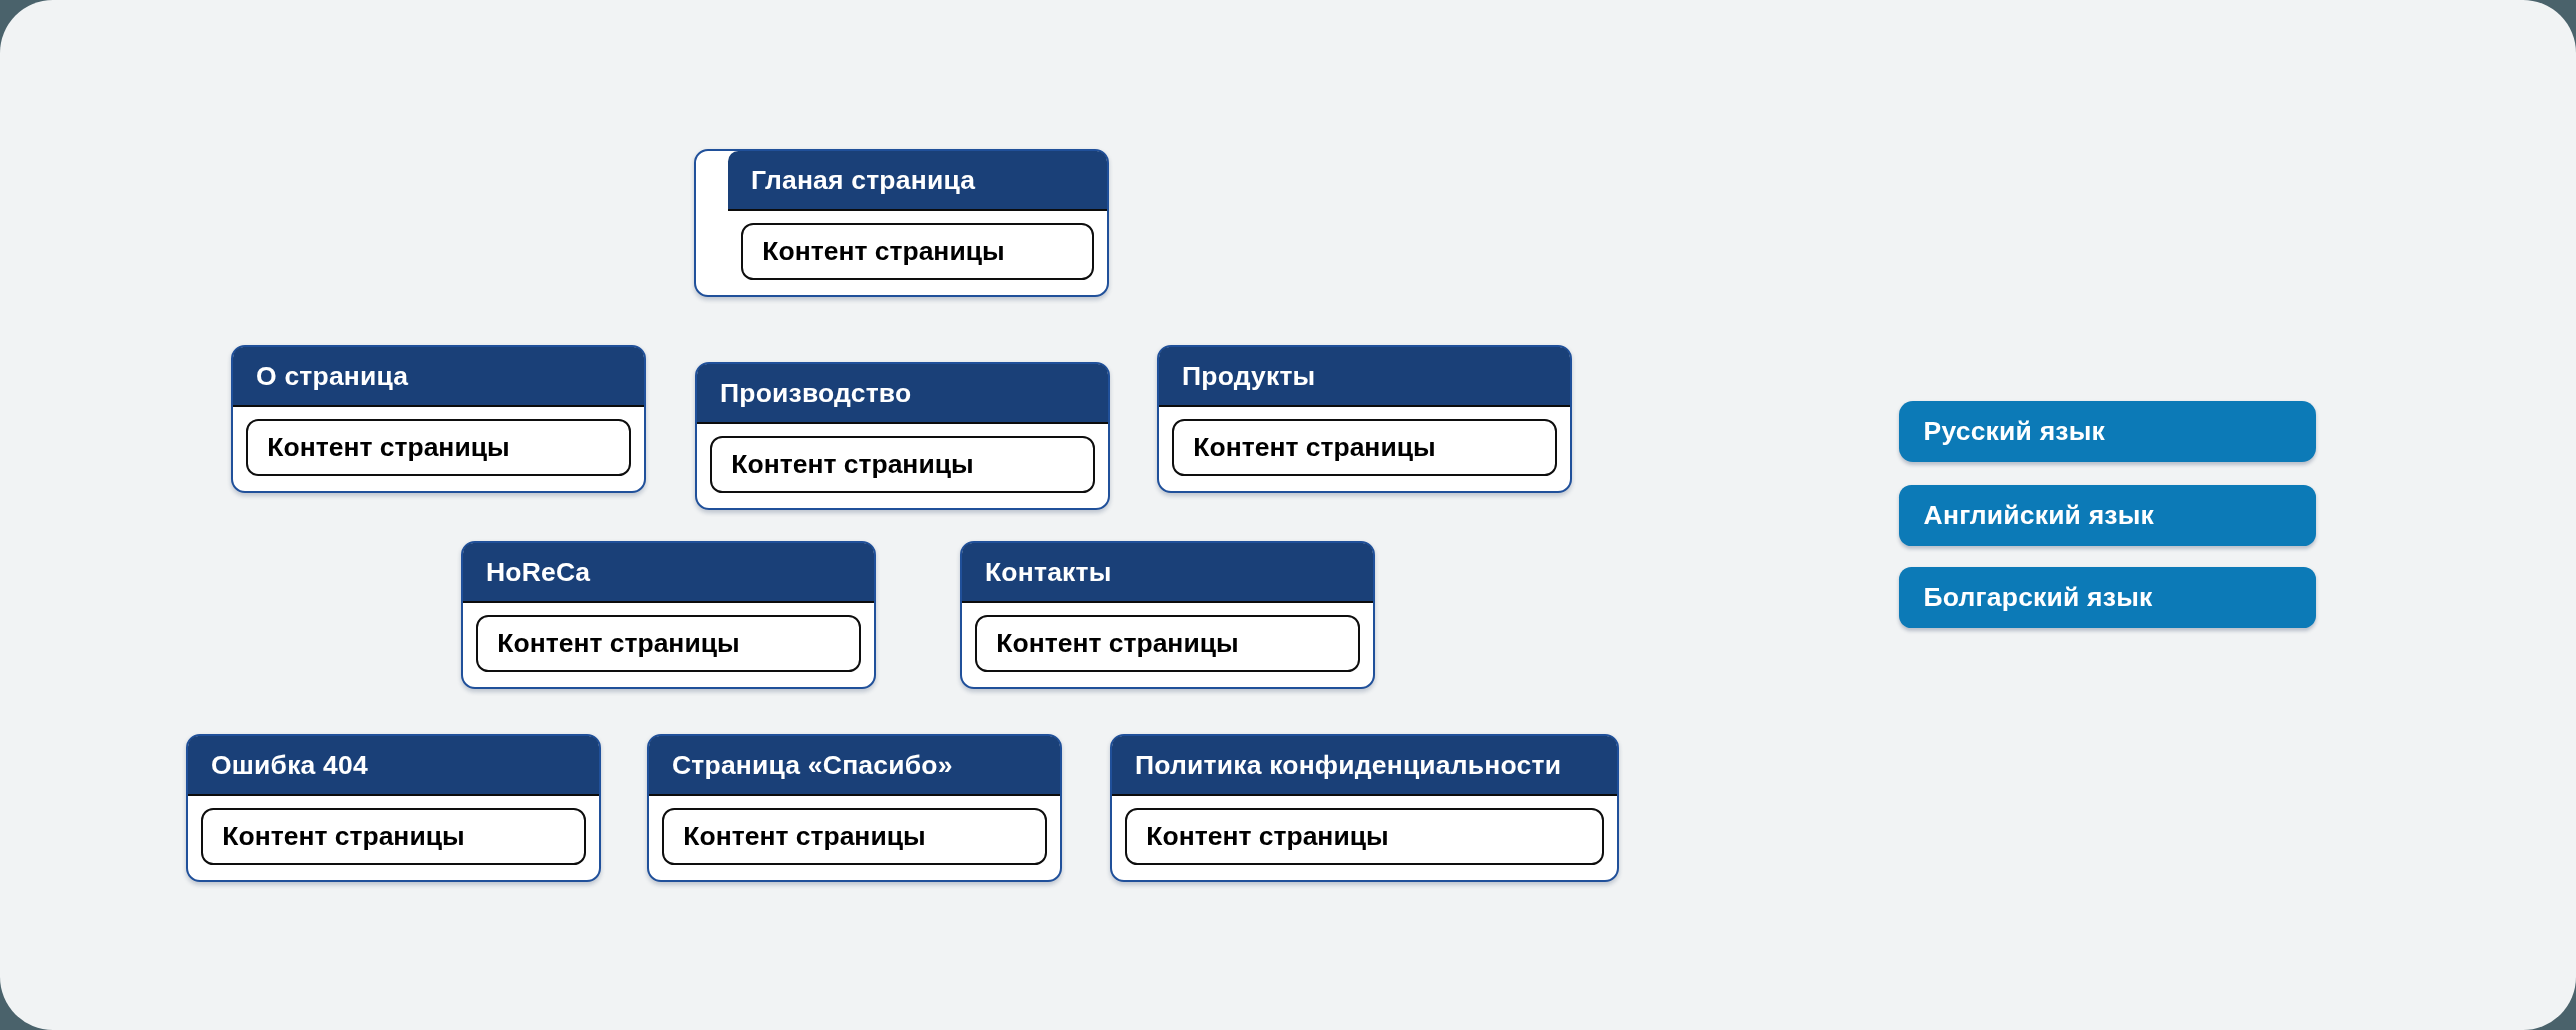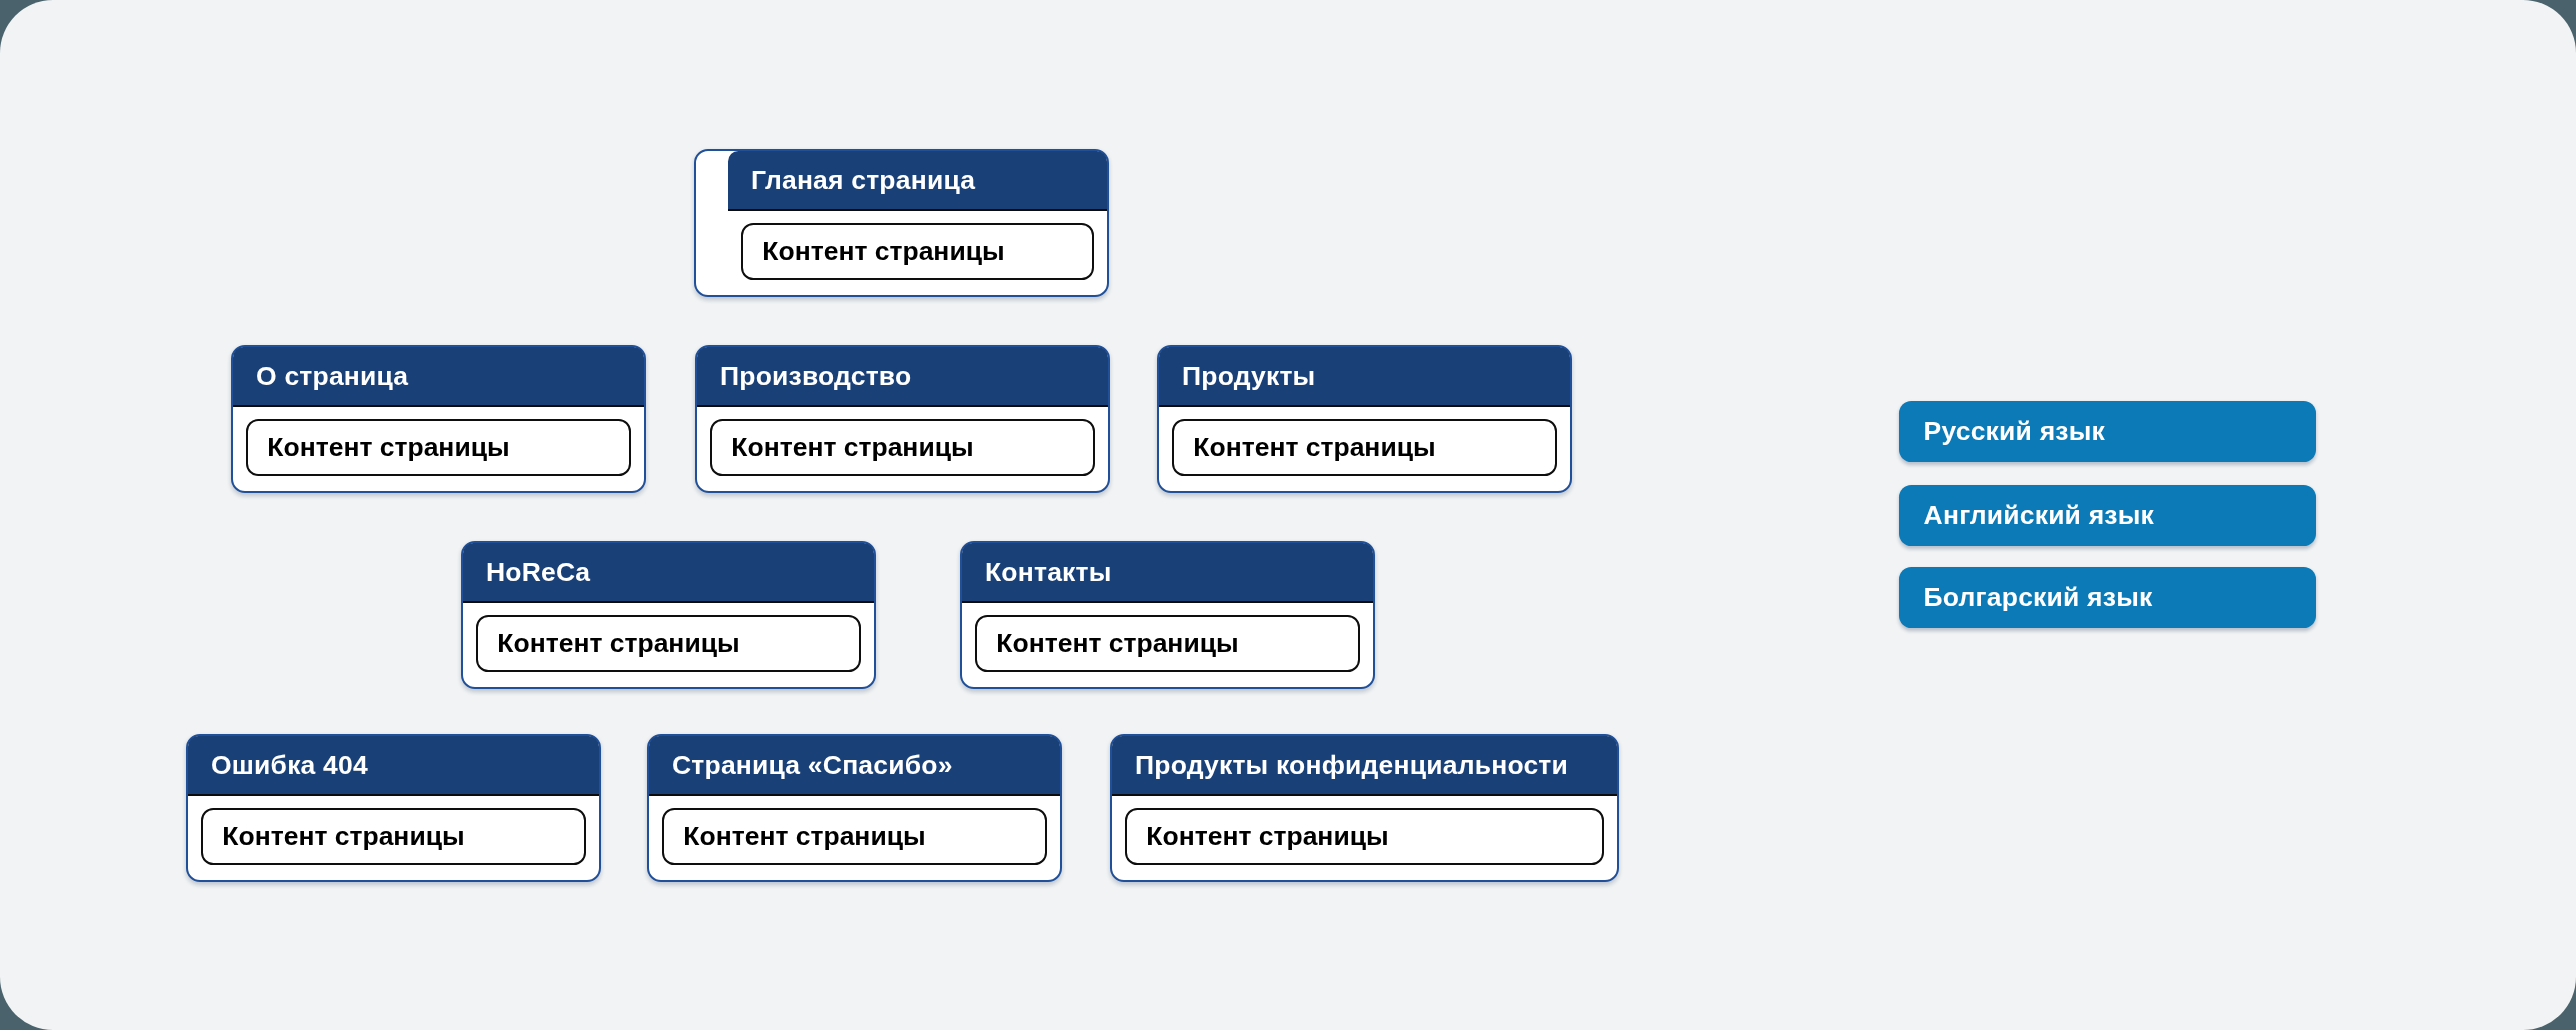--- a/index.html
+++ b/index.html
@@ -49,21 +49,21 @@
     display: flex; align-items: center;
     padding: 0 19px;
     color: #000000;
     font-size: 26.5px; font-weight: 600;
     white-space: nowrap;
   }
 
   
   .pos-main       { left: 694px;  top: 149px; padding-left: 32px; }
   .pos-about      { left: 231px;  top: 345px; }
-  .pos-production { left: 695px;  top: 345px; }
+  .pos-production { left: 695px;  top: 362px; }
   .pos-products   { left: 1157px; top: 345px; }
   .pos-horeca     { left: 461px;  top: 541px; }
   .pos-contacts   { left: 960px;  top: 541px; }
   .pos-error404   { left: 186px;  top: 734px; }
   .pos-thanks     { left: 647px;  top: 734px; }
   .pos-privacy    { left: 1110px; top: 734px; width: 509px; }
 
   
   .lang-btn {
     position: absolute;
@@ -75,21 +75,21 @@
     display: flex; align-items: center;
     padding: 0 24.6px;
     color: #ffffff;
     font-family: "Liberation Sans", sans-serif;
     font-size: 26.5px; font-weight: 600;
     letter-spacing: 0.2px;
     box-shadow: 0 2.8px 3.8px rgba(20, 40, 80, 0.25);
     cursor: pointer;
     white-space: nowrap;
   }
-  .pos-btn-ru { top: 401px; }
+  .pos-btn-ru { top: 401px; border-radius: 14px; }
   .pos-btn-en { top: 485px; }
   .pos-btn-bg { top: 567px; }
 </style>
 </head>
 <body>
 
 <div class="canvas">
 
   <div class="card pos-main">
     <div class="card-header">
@@ -174,21 +174,21 @@
     </div>
     <div class="card-body">
       <div class="content-box">
         <span>Контент страницы</span>
       </div>
     </div>
   </div>
 
   <div class="card pos-privacy">
     <div class="card-header">
-      <span>Продукты конфиденциальности</span>
+      <span>Политика конфиденциальности</span>
     </div>
     <div class="card-body">
       <div class="content-box">
         <span>Контент страницы</span>
       </div>
     </div>
   </div>
 
   <button class="lang-btn pos-btn-ru">Русский язык</button>
   <button class="lang-btn pos-btn-bg">Болгарский язык</button>

